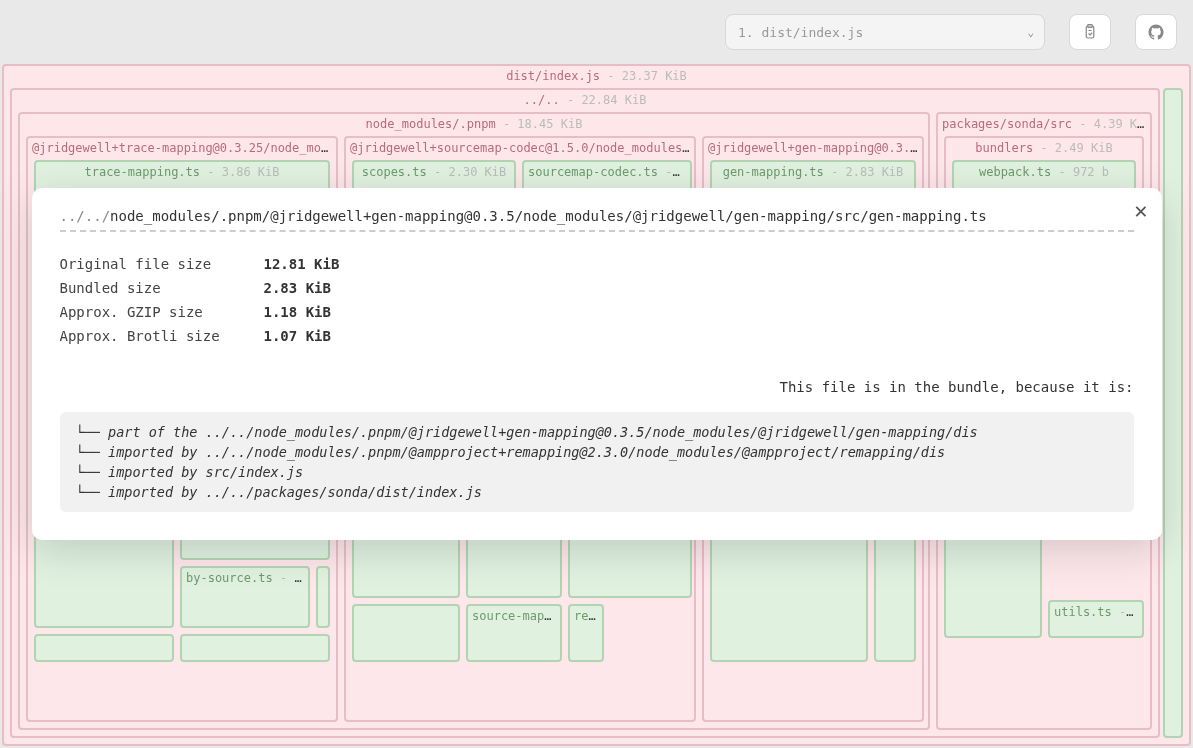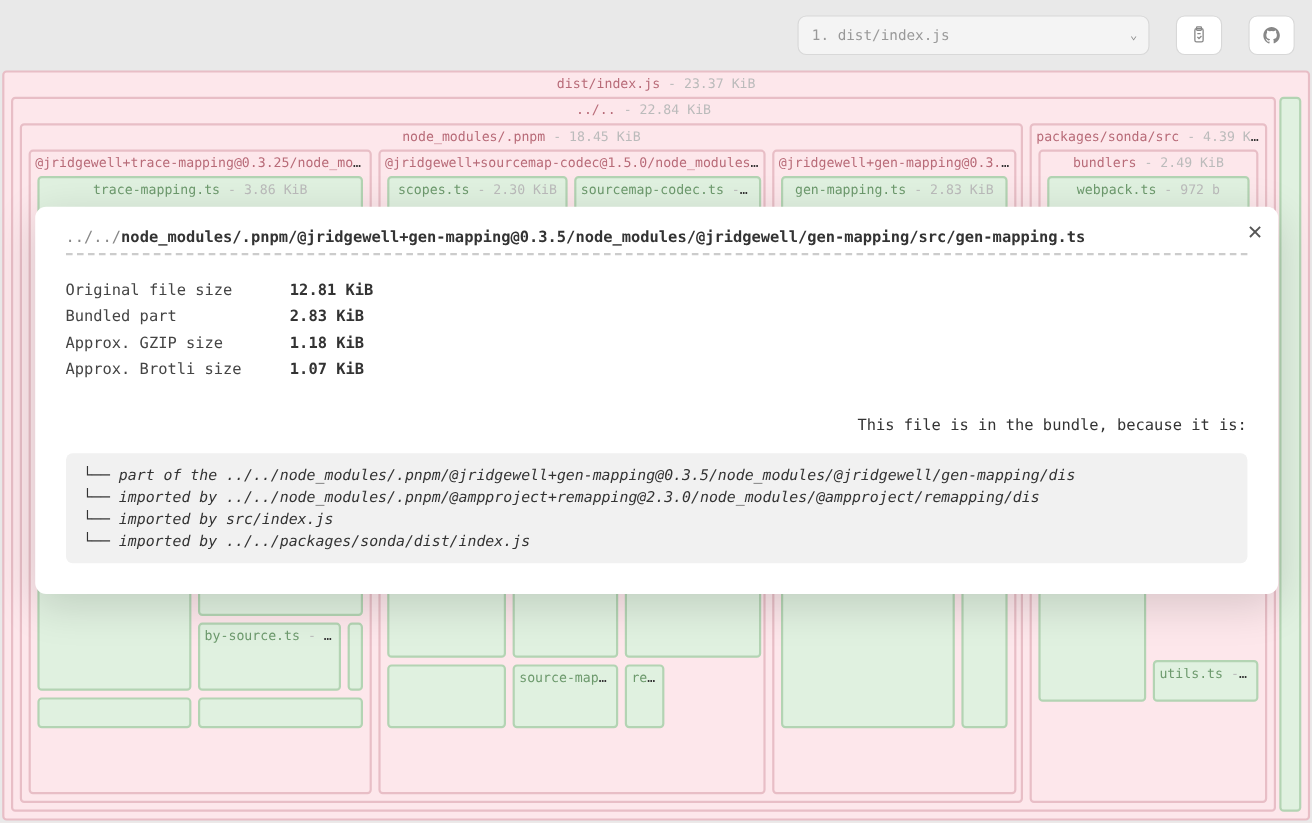--- a/index.html
+++ b/index.html
@@ -112,21 +112,21 @@
   .modal .path {
     font-size: 14px;
     color: #333;
     padding-bottom: 6px;
     border-bottom: 2px dashed #ccc;
     margin-bottom: 20px;
     white-space: nowrap;
     overflow: hidden;
   }
   .modal .path .pre { color: #888; }
-  .modal .path .file { font-weight: 700; }
+  .modal .path .file { font-weight: 400; }
   .stats { margin-bottom: 28px; }
   .stats .row { display: flex; gap: 4px; line-height: 24px; font-size: 14px; }
   .stats .k { width: 200px; color: #444; }
   .stats .v { font-weight: 700; }
   .reason { font-size: 14px; line-height: 22px; }
   .reason .intro { margin-bottom: 14px; text-align: right; }
   .chain {
     background: #f1f1f1;
     border-radius: 6px;
     padding: 10px 16px;
@@ -259,21 +259,21 @@
     </div>
     <div class="path">
       <span class="pre">../../</span><span class="file">node_modules/.pnpm/@jridgewell+gen-mapping@0.3.5/node_modules/@jridgewell/gen-mapping/src/gen-mapping.ts</span>
     </div>
     <div class="stats">
       <div class="row">
           <span class="k">Original file size</span>
           <span class="v">12.81 KiB</span>
         </div>
       <div class="row">
-          <span class="k">Bundled part</span>
+          <span class="k">Bundled size</span>
           <span class="v">2.83 KiB</span>
         </div>
       <div class="row">
           <span class="k">Approx. GZIP size</span>
           <span class="v">1.18 KiB</span>
         </div>
       <div class="row">
           <span class="k">Approx. Brotli size</span>
           <span class="v">1.07 KiB</span>
         </div>

